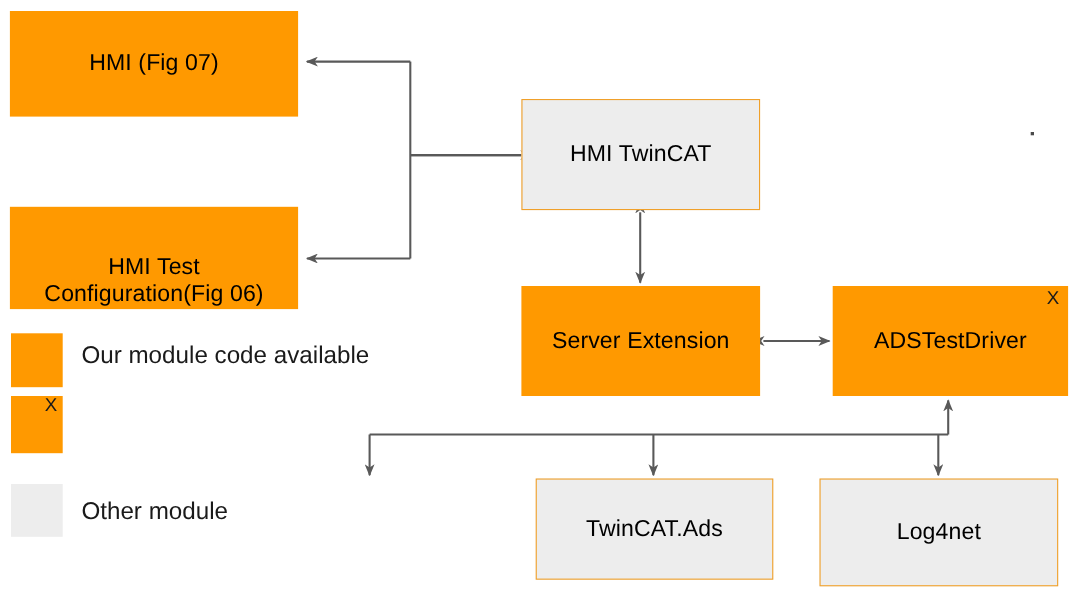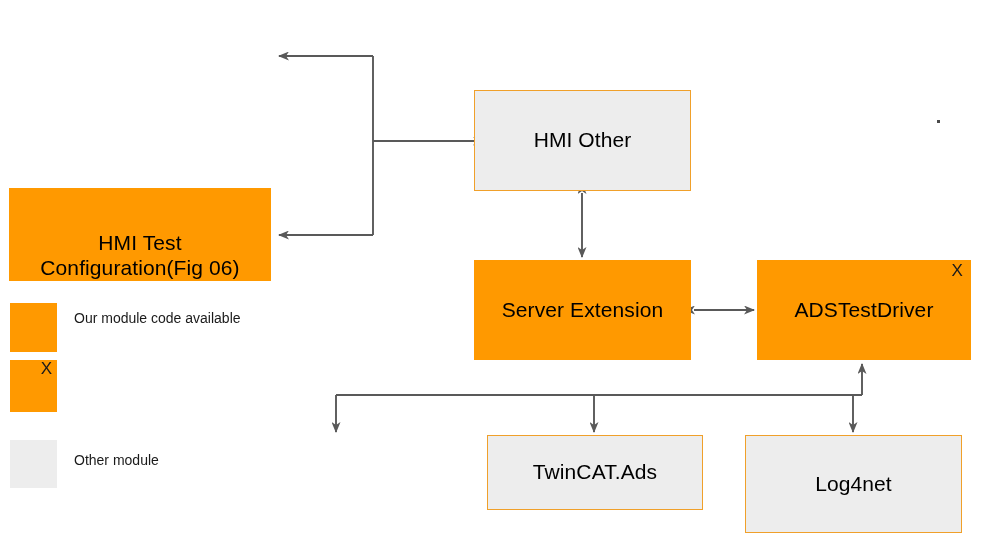--- a/index.html
+++ b/index.html
@@ -63,21 +63,21 @@
     right: 5px;
     font-size: 17px;
     color: #1a1a1a;
     font-family: "Liberation Sans", sans-serif;
     line-height: 1.1;
   }
   .legend-text {
     position: absolute;
     color: #1a1a1a;
     font-family: "Liberation Sans", sans-serif;
-    font-size: 14px;
+    font-size: 22px;
     white-space: nowrap;
   }
   .stray-dot {
     position: absolute;
     width: 3px;
     height: 3px;
     background: #4a4a4a;
   }
   svg.edges {
     position: absolute;
@@ -121,41 +121,44 @@
       <path d="M862,395 L862,364" marker-end="url(#arrowEnd)"></path>
 
       <path d="M336,395 L862,395"></path>
 
       <path d="M336,395 L336,432" marker-end="url(#arrowEnd)"></path>
       <path d="M594,395 L594,432" marker-end="url(#arrowEnd)"></path>
       <path d="M853,395 L853,432" marker-end="url(#arrowEnd)"></path>
     </g>
   </svg>
 
+  <div class="node orange" style="left:9px; top:10px; width:262px; height:96px;">
+    <span class="node-label">HMI (Fig 07)</span>
+  </div>
 
   <div class="node orange" style="left:9px; top:188px; width:262px; height:93px;align-items:flex-end;">
     <span class="node-label">HMI Test
 Configuration(Fig 06)</span>
   </div>
 
   <div class="node grey" style="left:474px; top:90px; width:217px; height:101px;">
-    <span class="node-label">HMI Other</span>
+    <span class="node-label">HMI TwinCAT</span>
   </div>
 
   <div class="node orange" style="left:474px; top:260px; width:217px; height:100px;">
     <span class="node-label">Server Extension</span>
   </div>
 
   <div class="node orange" style="left:757px; top:260px; width:214px; height:100px;">
     <span class="node-label">ADSTestDriver</span>
     <span class="corner-x">X</span>
   </div>
 
 
-  <div class="node grey" style="left:487px; top:435px; width:216px; height:75px;">
+  <div class="node grey" style="left:487px; top:435px; width:216px; height:92px;">
     <span class="node-label">TwinCAT.Ads</span>
   </div>
 
   <div class="node grey" style="left:745px; top:435px; width:217px; height:98px;">
     <span class="node-label">Log4net</span>
   </div>
 
   <div class="legend-swatch orange" style="left:10px; top:303px; width:47px; height:49px;"></div>
   <div class="legend-text" style="left:74px; top:310px;">Our module  code available</div>
 

